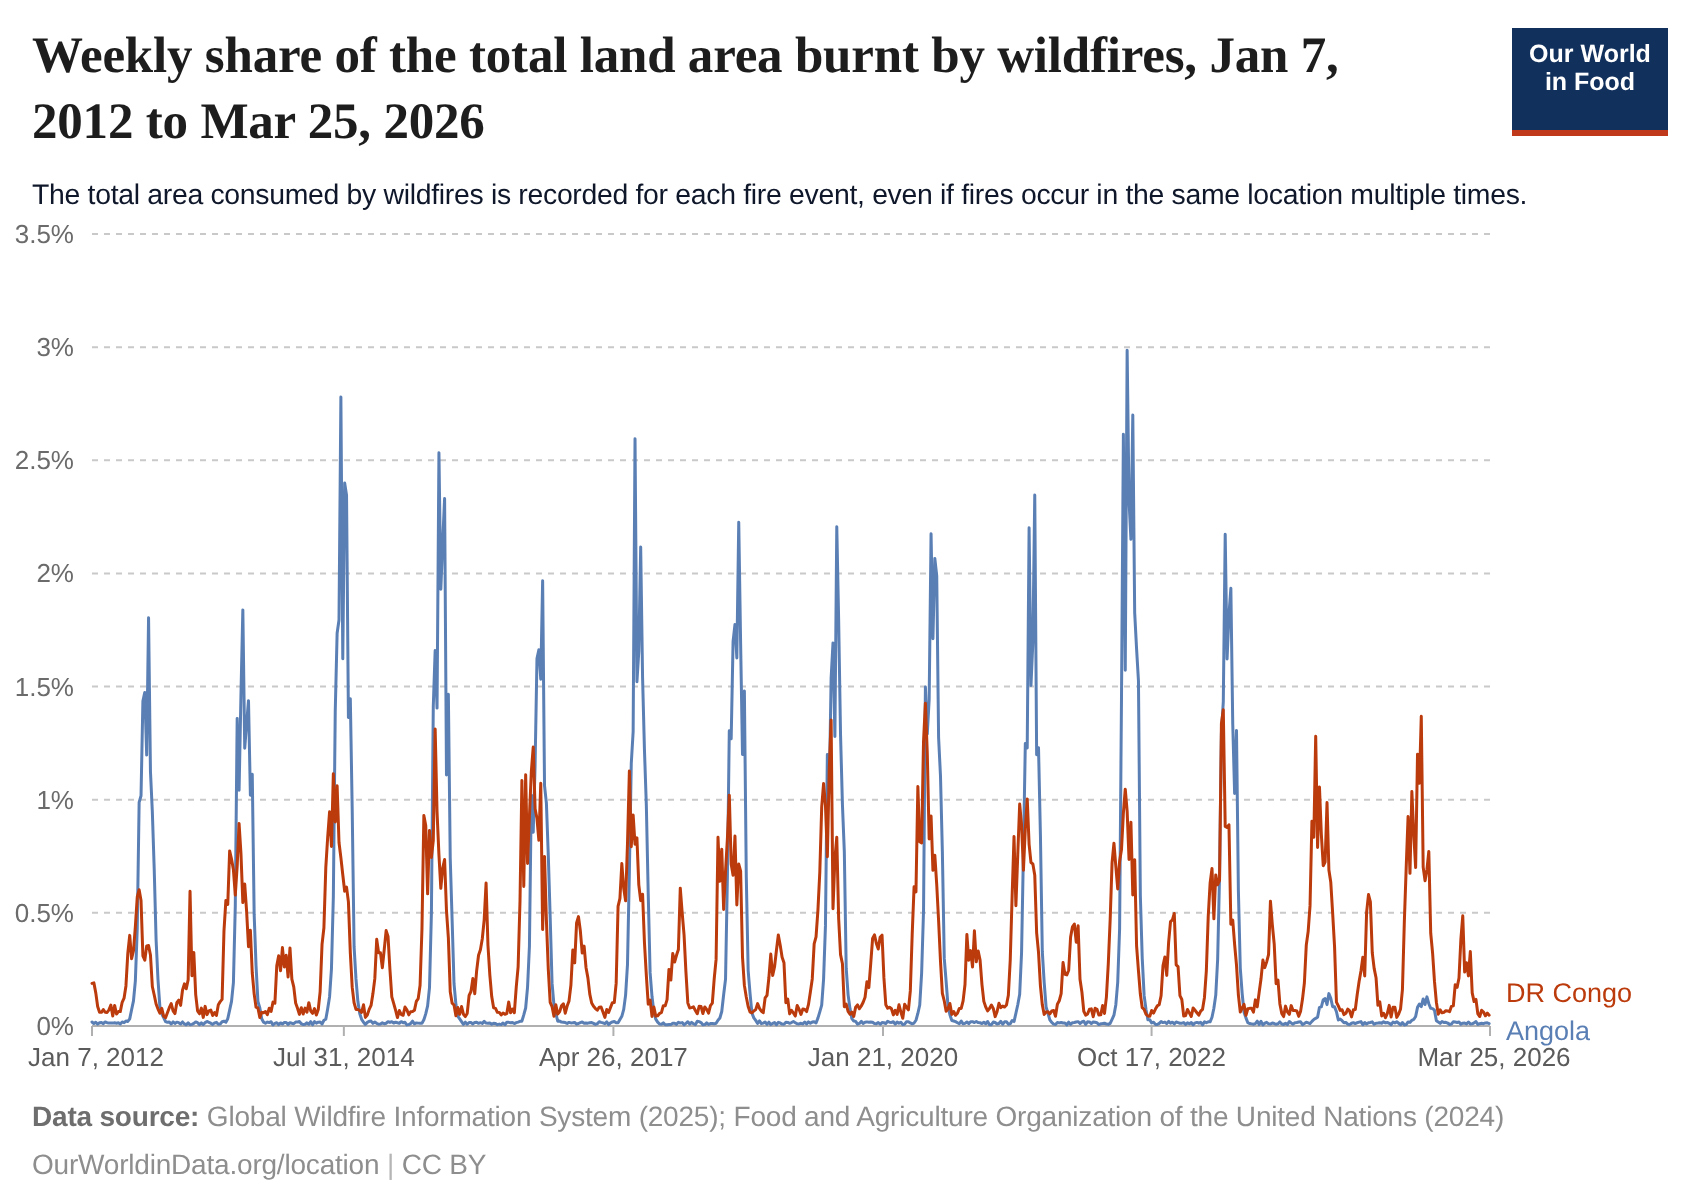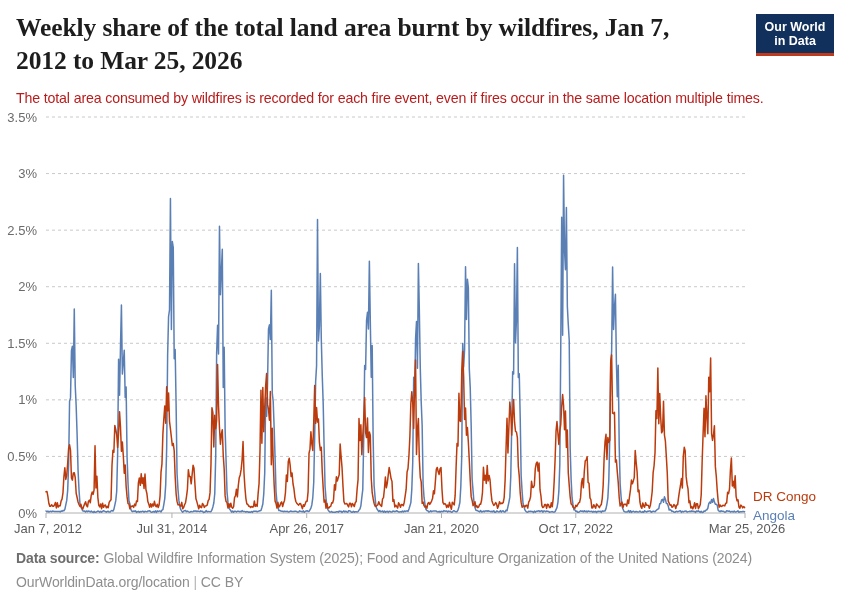--- a/index.html
+++ b/index.html
@@ -34,38 +34,38 @@
     font-weight: 700;
     line-height: 1.28;
     color: #1d1d1d;
     letter-spacing: -0.1px;
     margin: 0;
     max-width: 700px;
   }
   .subtitle {
     font-family: "Liberation Sans", sans-serif;
     font-size: 14.2px;
-    color: #b91c1c;
+    color: #0f172a;
     margin: 12px 0 0 0;
     line-height: 1.35;
     letter-spacing: -0.15px;
   }
   .owid-logo {
     position: absolute;
     top: 14px;
     right: 0px;
     width: 78px;
     background: #12305c;
     color: #ffffff;
     text-align: center;
     font-family: "Liberation Sans", sans-serif;
     font-size: 12.5px;
     font-weight: 700;
     line-height: 1.12;
-    padding: 6px 2px 5px 2px;
+    padding: 6px 2px 17px 2px;
     box-sizing: border-box;
     border-bottom: 3px solid #c0391a;
   }
 
   
   .chart-area {
     position: absolute;
     left: 0;
     top: 100px;
     width: 850px;
@@ -132,21 +132,21 @@
 </head>
 <body>
 
 <div class="page">
 
   <div class="header">
     <h1 class="title">Weekly share of the total land area burnt by wildfires, Jan 7, 2012 to Mar 25, 2026</h1>
     <p class="subtitle">The total area consumed by wildfires is recorded for each fire event, even if fires occur in the same location multiple times.</p>
     <div class="owid-logo">
       <div>Our World</div>
-      <div>in Data</div>
+      <div>in Food</div>
     </div>
   </div>
 
   <div class="chart-area">
     <svg class="chart-svg" id="chart-svg" width="850" height="440" viewBox="0 0 850 440">
         <g>
           <line x1="46" x2="745" y1="413" y2="413" class="zeroline"></line>
           <text x="37" y="417.5" class="ytick-label">0%</text>
           <line x1="46" x2="745" y1="356.42857142857144" y2="356.42857142857144" class="gridline"></line>
           <text x="37" y="360.92857142857144" class="ytick-label">0.5%</text>

